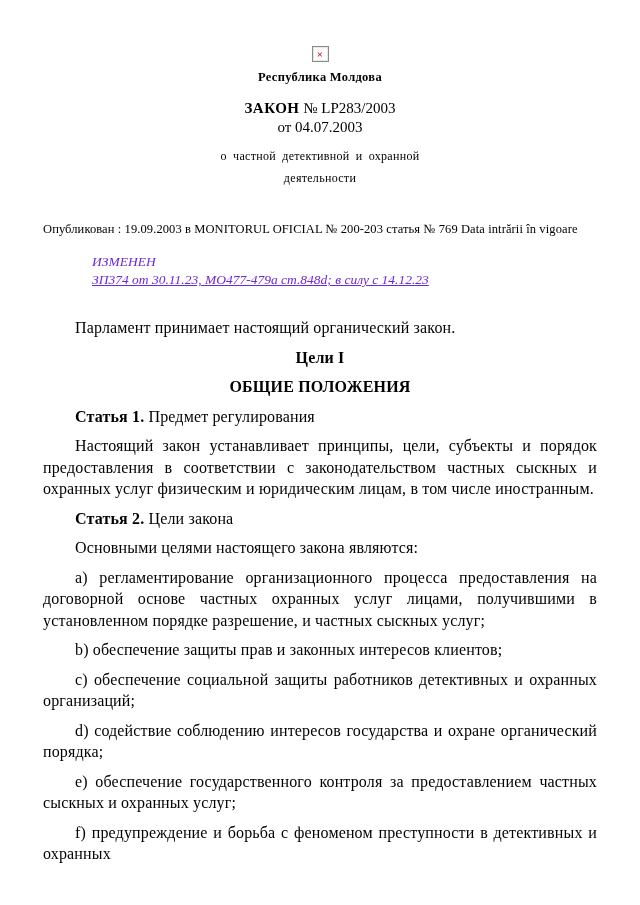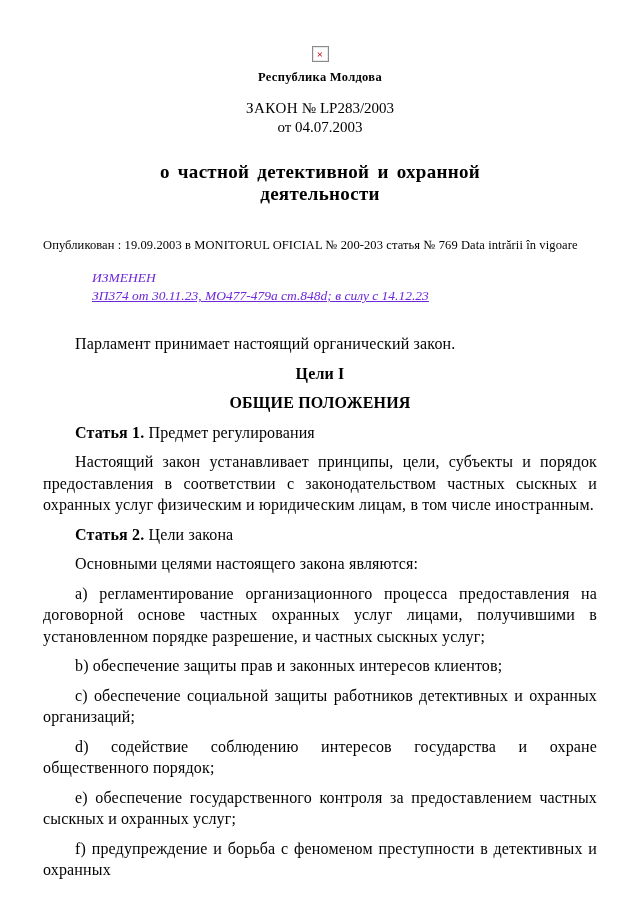--- a/index.html
+++ b/index.html
@@ -40,25 +40,25 @@
   .parliament {
     margin-top: 13px;
     font-size: 20px;
     letter-spacing: 1px;
   }
   .law-line {
     margin-top: 14px;
     font-size: 15px;
     line-height: 19px;
   }
-  .law-line .law-label { font-weight: normal; letter-spacing: 0.5px; }
+  .law-line .law-label { font-weight: bold; letter-spacing: 0.5px; }
   .doc-title {
-    margin-top: 24px;
-    font-size: 19px;
-    font-weight: bold;
+    margin-top: 8px;
+    font-size: 12px;
+    font-weight: normal;
     line-height: 22px;
     word-spacing: 3px;
     letter-spacing: 0.3px;
   }
   .published {
     margin-top: 33px;
     font-size: 12.5px;
     letter-spacing: 0.1px;
     text-align: left;
   }
@@ -140,21 +140,21 @@
     </div>
 
     <div class="para">Основными целями настоящего закона являются:</div>
 
     <div class="para">a) регламентирование организационного процесса предоставления на договорной основе частных охранных услуг лицами, получившими в установленном порядке разрешение, и частных сыскных услуг;</div>
 
     <div class="para">b) обеспечение защиты прав и законных интересов клиентов;</div>
 
     <div class="para">c) обеспечение социальной защиты работников детективных и охранных организаций;</div>
 
-    <div class="para">d) содействие соблюдению интересов государства и охране общественного порядок;</div>
+    <div class="para">d) содействие соблюдению интересов государства и охране органический порядка;</div>
 
     <div class="para">e) обеспечение государственного контроля за предоставлением частных сыскных и охранных услуг;</div>
 
     <div class="para">f) предупреждение и борьба с феноменом преступности в детективных и охранных</div>
 
   </div>
 
 </div>
 
 </body></html>

